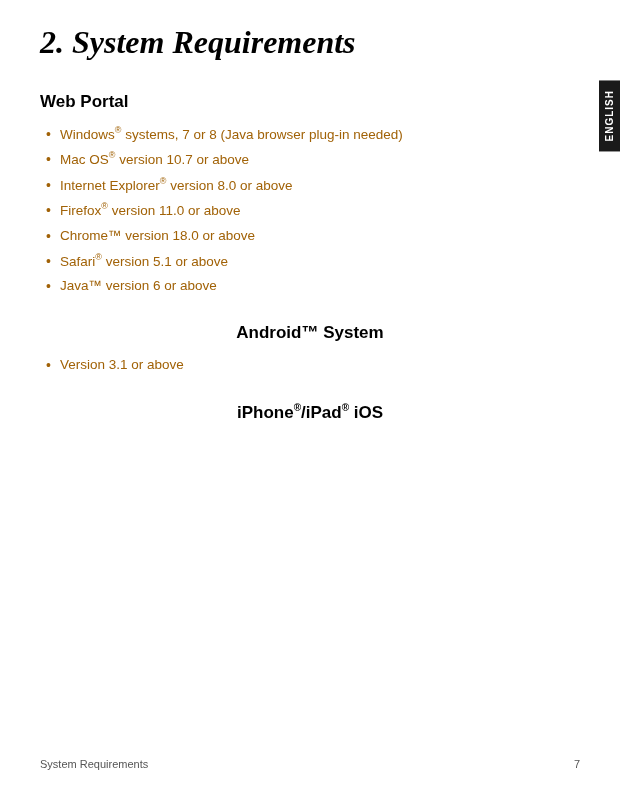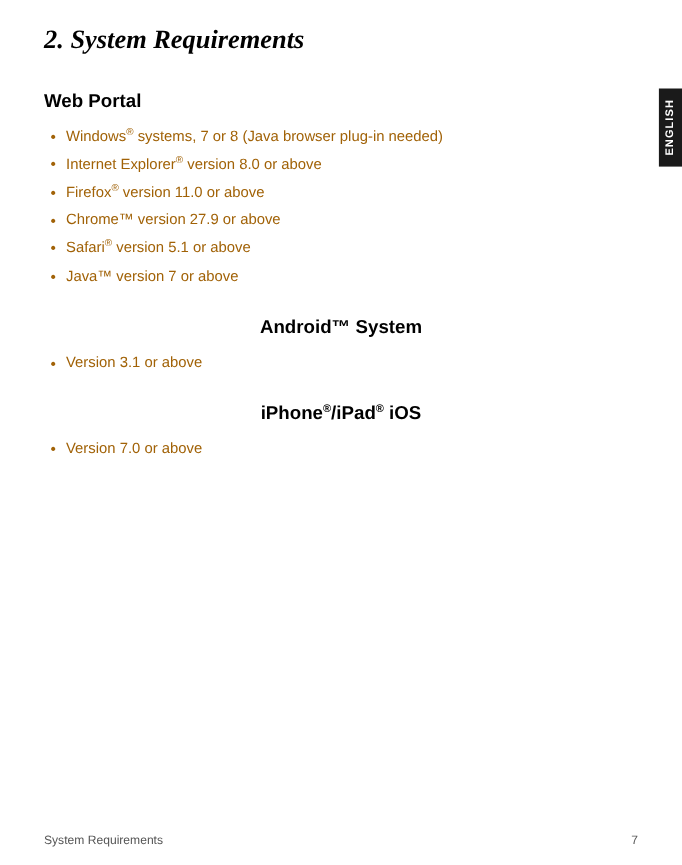--- a/index.html
+++ b/index.html
@@ -35,21 +35,21 @@
       font-size: 10px;
       font-weight: bold;
       writing-mode: vertical-rl;
       text-orientation: mixed;
       transform: rotate(180deg);
       padding: 10px 5px;
       letter-spacing: 1px;
     }
 
     h1.page-title {
-      font-size: 24px;
+      font-size: 32px;
       font-style: italic;
       font-weight: bold;
       color: #000;
       margin-bottom: 31px;
       border-bottom: none;
       font-family: Georgia, 'Times New Roman', serif;
     }
 
     h2.section-heading {
       font-size: 17px;
@@ -118,35 +118,33 @@
 
 <div class="page-container">
 
   <div class="english-tab">ENGLISH</div>
 
   <h1 class="page-title">2. System Requirements</h1>
 
   <h2 class="section-heading">Web Portal</h2>
   <ul class="bullet-list">
     <li>Windows<sup>®</sup> systems, 7 or 8 (Java browser plug-in needed)</li>
+    <li>Mac OS<sup>®</sup> version 10.7 or above</li>
     <li>Internet Explorer<sup>®</sup> version 8.0 or above</li>
     <li>Firefox<sup>®</sup> version 11.0 or above</li>
-    <li>Chrome™ version 27.9 or above</li>
+    <li>Chrome™ version 18.0 or above</li>
     <li>Safari<sup>®</sup> version 5.1 or above</li>
-    <li>Java™ version 7 or above</li>
+    <li>Java™ version 6 or above</li>
   </ul>
 
   <h2 class="section-heading android-heading">Android™ System</h2>
   <ul class="bullet-list">
     <li>Version 3.1 or above</li>
   </ul>
 
   <h2 class="section-heading iphone-heading">iPhone<sup>®</sup>/iPad<sup>®</sup> iOS</h2>
-  <ul class="bullet-list">
-    <li>Version 7.0 or above</li>
-  </ul>
 
   <div class="footer">
     <span>System Requirements</span>
     <span>7</span>
   </div>
 
 </div>
 
 </body></html>

